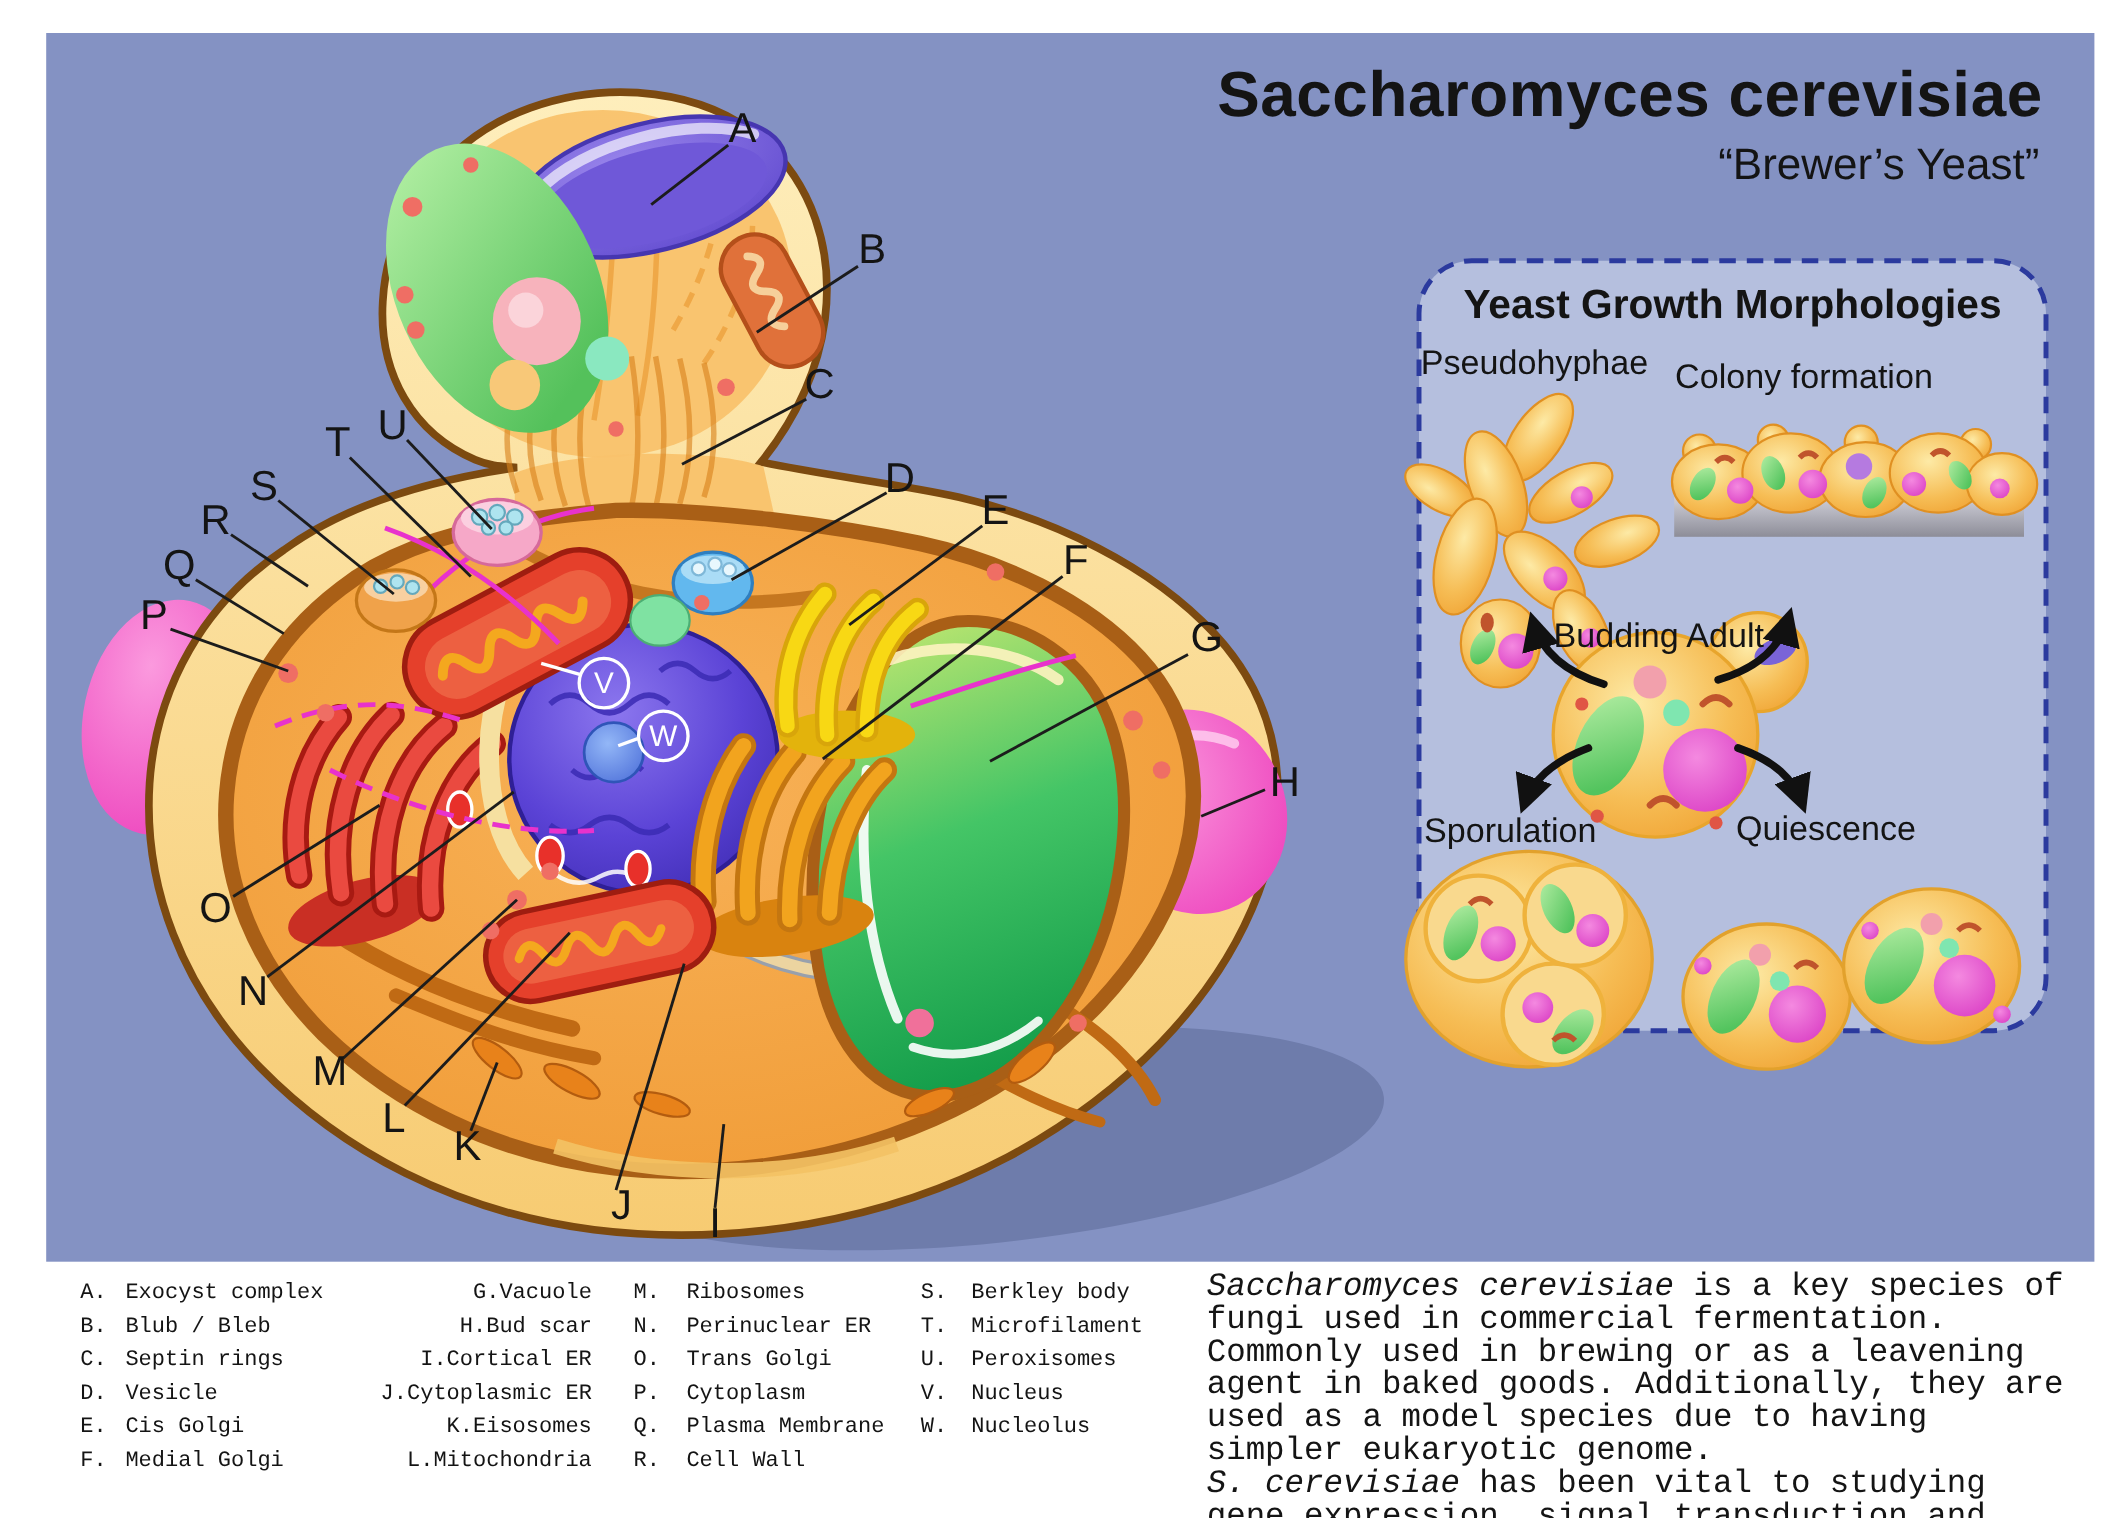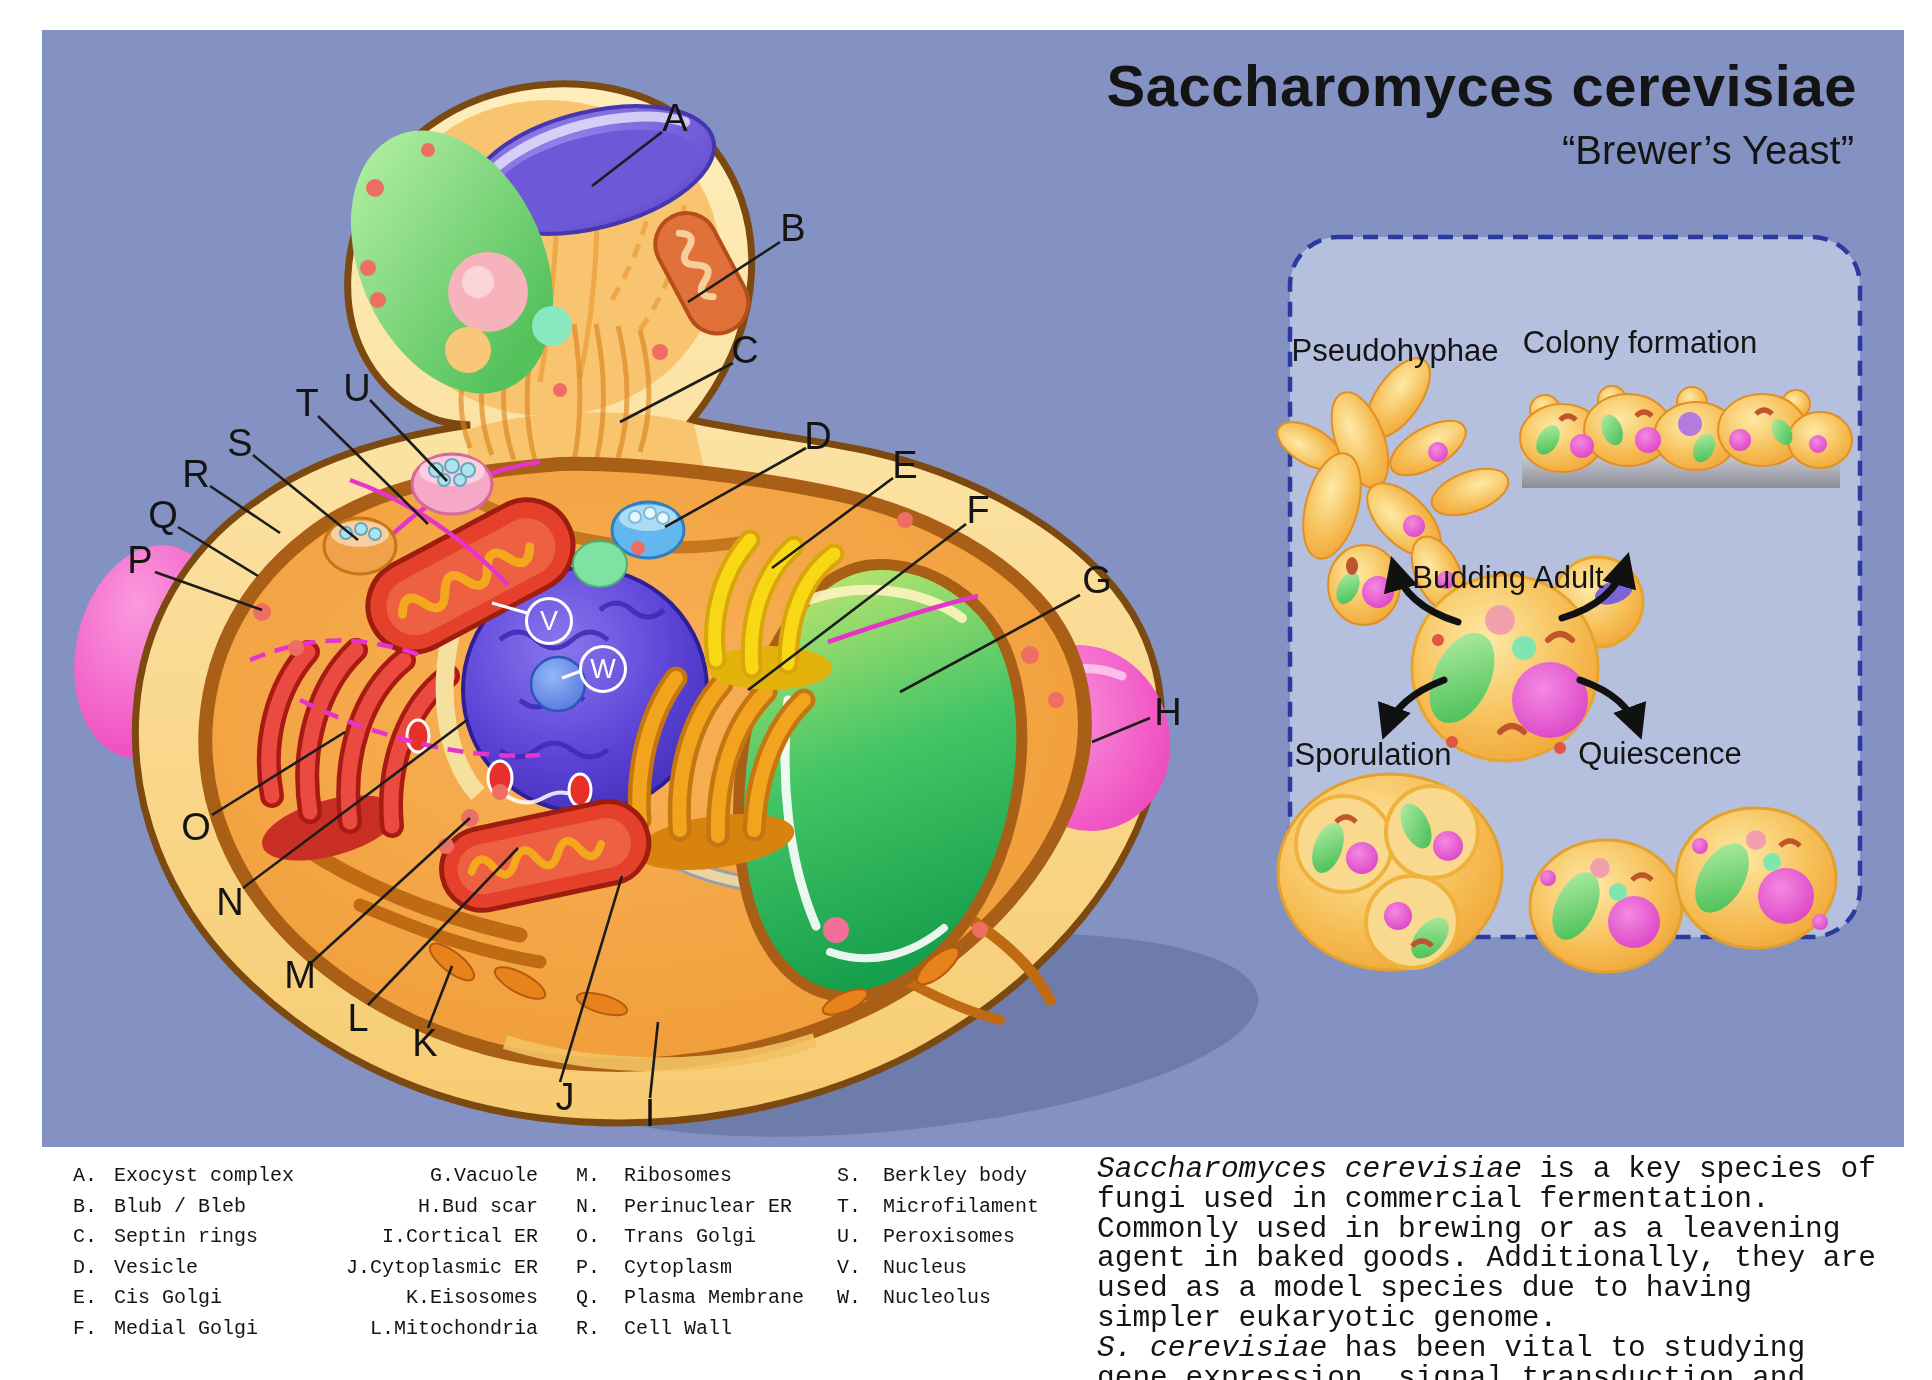--- a/index.html
+++ b/index.html
@@ -452,21 +452,22 @@
       <path d="M 1780,846 q 10,-10 20,0" stroke="#c0542c" stroke-width="5" fill="none"></path>
       <circle cx="1700" cy="846" r="8" fill="url(#magGrad)"></circle>
       <circle cx="1820" cy="922" r="8" fill="url(#magGrad)"></circle>
     </g>
   </g>
 </svg>
 
 <div class="title">Saccharomyces cerevisiae</div>
 <div class="subtitle">“Brewer’s Yeast”</div>
 
-<div class="panel-lbl" style="left:1395px;top:351px;">Pseudohyphae</div>
+<div class="panel-title">Yeast Growth Morphologies</div>
+<div class="panel-lbl" style="left:1395px;top:330px;">Pseudohyphae</div>
 <div class="panel-lbl" style="left:1640px;top:343px;">Colony formation</div>
 <div class="panel-lbl" style="left:1508px;top:578px;">Budding Adult</div>
 <div class="panel-lbl" style="left:1373px;top:755px;text-align:center;">Sporulation</div>
 <div class="panel-lbl" style="left:1660px;top:754px;">Quiescence</div>
 
 <div class="lbl" style="left:675px;top:118px;">A</div>
 <div class="lbl" style="left:793px;top:228px;">B</div>
 <div class="lbl" style="left:745px;top:350px;">C</div>
 <div class="lbl" style="left:818px;top:436px;">D</div>
 <div class="lbl" style="left:905px;top:465px;">E</div>

